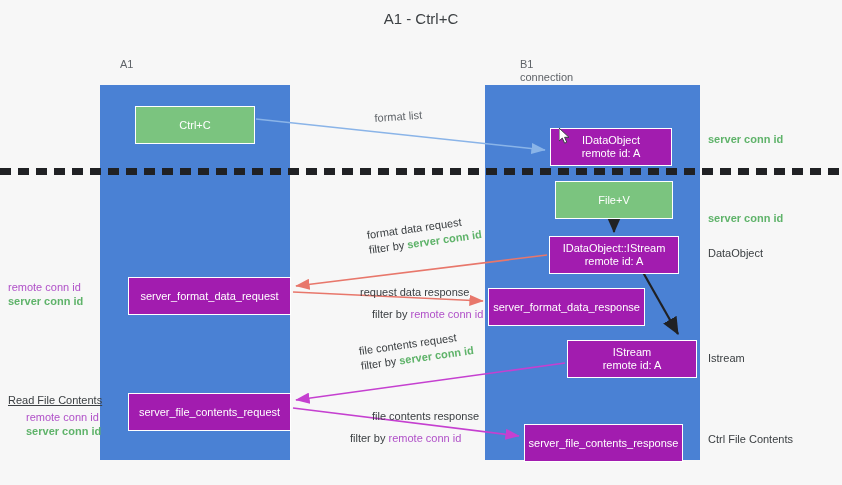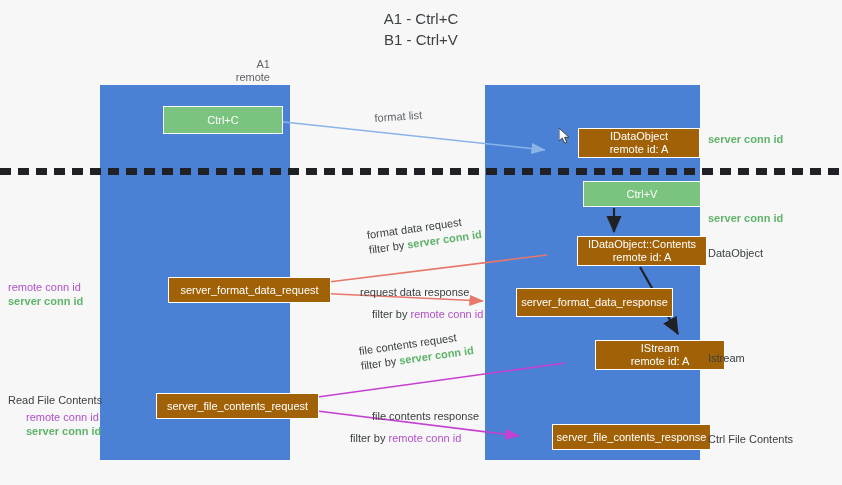--- a/index.html
+++ b/index.html
@@ -17,21 +17,21 @@
   
   #title{
     left:0;top:8px;width:842px;
     text-align:center;
     font-size:15px;line-height:21px;
     color:#3c4043;
   }
 
   
   .col-head{
-    text-align:right;font-size:11px;line-height:13px;color:#5f6368;
+    text-align:left;font-size:11px;line-height:13px;color:#5f6368;
   }
   #head-a1{left:120px;top:58px;width:150px;}
   #head-b1{left:520px;top:58px;width:150px;}
 
   
   .lane{background:#4a81d4;}
   #lane-a1{left:100px;top:85px;width:190px;height:375px;}
   #lane-b1{left:485px;top:85px;width:215px;height:375px;}
 
   
@@ -39,32 +39,31 @@
     box-sizing:border-box;
     border:1px solid #ffffff;
     color:#ffffff;
     font-size:11px;
     line-height:13px;
     display:flex;
     flex-direction:column;
     align-items:center;
     justify-content:center;
     text-align:center;
-    padding:12px 4px;
-    margin-left:28px;
+    padding:18px 4px;
   }
   .green{background:#7bc47f;border-color:#ffffff;}
-  .orange{background:#a16207;border-color:#ffffff;}
+  .orange{background:#a21caf;border-color:#ffffff;}
 
   #box-ctrlc{left:135px;top:106px;width:120px;height:28px;}
   #box-idataobject{left:550px;top:128px;width:122px;height:30px;}
   #box-ctrlv{left:555px;top:181px;width:118px;height:26px;}
   #box-getdata{left:549px;top:236px;width:130px;height:30px;}
   #box-istream{left:567px;top:340px;width:130px;height:30px;}
-  #box-fmt-req{left:140px;top:277px;width:163px;height:24px;}
+  #box-fmt-req{left:128px;top:277px;width:163px;height:24px;}
   #box-fmt-resp{left:488px;top:288px;width:157px;height:29px;align-items:center;}
   #box-file-req{left:128px;top:393px;width:163px;height:24px;}
   #box-file-resp{left:524px;top:424px;width:159px;height:24px;}
 
   
   #divider{
     left:0;top:168px;width:842px;height:7px;
     background-image:repeating-linear-gradient(to right,#202124 0,#202124 11px,transparent 11px,transparent 18px);
   }
 
@@ -89,41 +88,43 @@
   #lbl-file-resp .l2{margin-top:8px;margin-left:-22px;}
 
   #lbl-right-1{left:708px;top:132px;}
   #lbl-right-2{left:708px;top:211px;}
   #lbl-right-3{left:708px;top:246px;}
   #lbl-right-4{left:708px;top:351px;}
   #lbl-right-5{left:708px;top:432px;}
 
   #lbl-left-1{left:8px;top:280px;text-align:left;}
   #lbl-left-2{left:8px;top:393px;text-align:left;}
-  #lbl-left-2 .head{color:#3c4043;margin-bottom:3px;}
+  #lbl-left-2 .head{color:#3c4043;margin-bottom:3px;text-decoration:underline;}
 
   
   #arrows{position:absolute;left:0;top:0;width:842px;height:485px;pointer-events:none;}
 
   
   #cursor{left:559px;top:128px;width:14px;height:18px;}
 </style>
 </head>
 <body>
 
 <div class="stage">
 
   <div class="abs" id="title">
     <div>A1 - Ctrl+C</div>
-    <div>B1 - Ctrl+V</div>
   </div>
 
   <div class="abs col-head" id="head-a1">
     <div>A1</div>
-    <div>remote</div>
+  </div>
+  <div class="abs col-head" id="head-b1">
+    <div>B1</div>
+    <div>connection</div>
   </div>
 
   <div class="abs lane" id="lane-a1"></div>
   <div class="abs lane" id="lane-b1"></div>
 
   <svg id="arrows" viewBox="0 0 842 485">
     <defs>
       <marker id="ah-blue" markerWidth="9" markerHeight="7" refX="8.5" refY="3.5" orient="auto">
         <polygon points="0 0, 9 3.5, 0 7" fill="#8ab4e8"></polygon>
       </marker>
@@ -156,25 +157,25 @@
   <div class="abs box green" id="box-ctrlc">
     <span>Ctrl+C</span>
   </div>
 
   <div class="abs box orange" id="box-idataobject">
     <span>IDataObject</span>
     <span>remote id: A</span>
   </div>
 
   <div class="abs box green" id="box-ctrlv">
-    <span>Ctrl+V</span>
+    <span>File+V</span>
   </div>
 
   <div class="abs box orange" id="box-getdata">
-    <span>IDataObject::Contents</span>
+    <span>IDataObject::IStream</span>
     <span>remote id: A</span>
   </div>
 
   <div class="abs box orange" id="box-istream">
     <span>IStream</span>
     <span>remote id: A</span>
   </div>
 
   <div class="abs box orange" id="box-fmt-req">
     <span>server_format_data_request</span>

